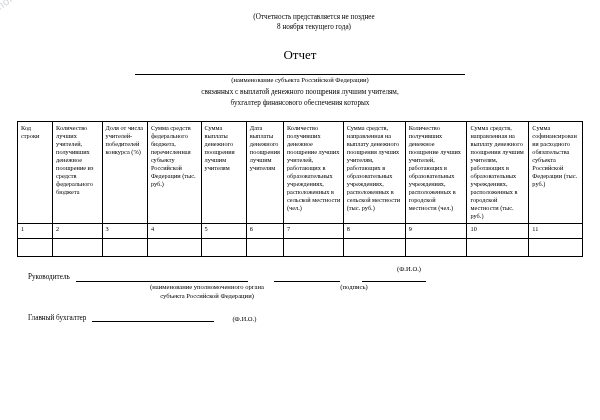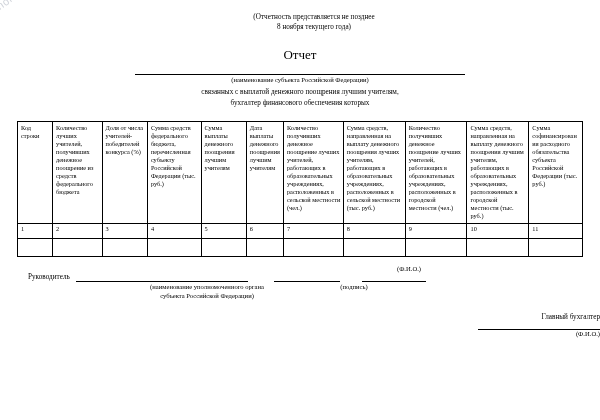--- a/index.html
+++ b/index.html
@@ -109,21 +109,20 @@
     font-size: 6.6px;
     text-align: center;
     line-height: 1.4;
   }
   .sig2 {
     margin-top: 13px;
     font-size: 7.2px;
     padding-left: 28px;
     display: flex;
     align-items: flex-end;
-    flex-direction: column;
   }
 </style>
 </head>
 <body>
 
 <div class="page">
 
   <div class="watermark">nohumz.ru</div>
 
   <div class="hdr-note">

